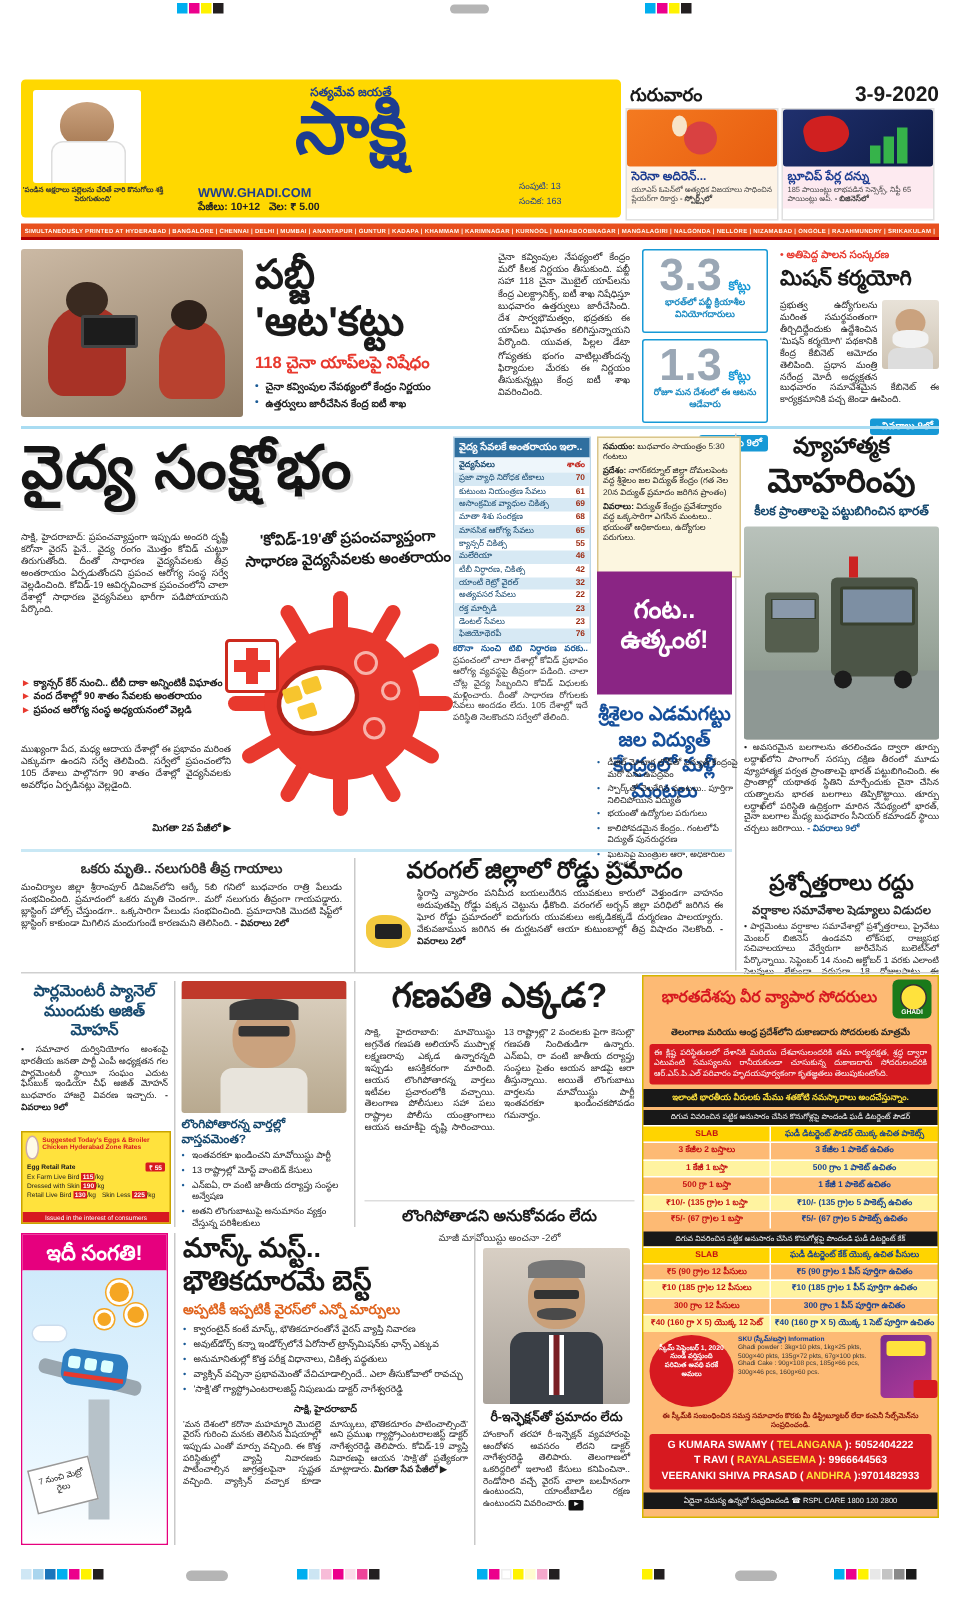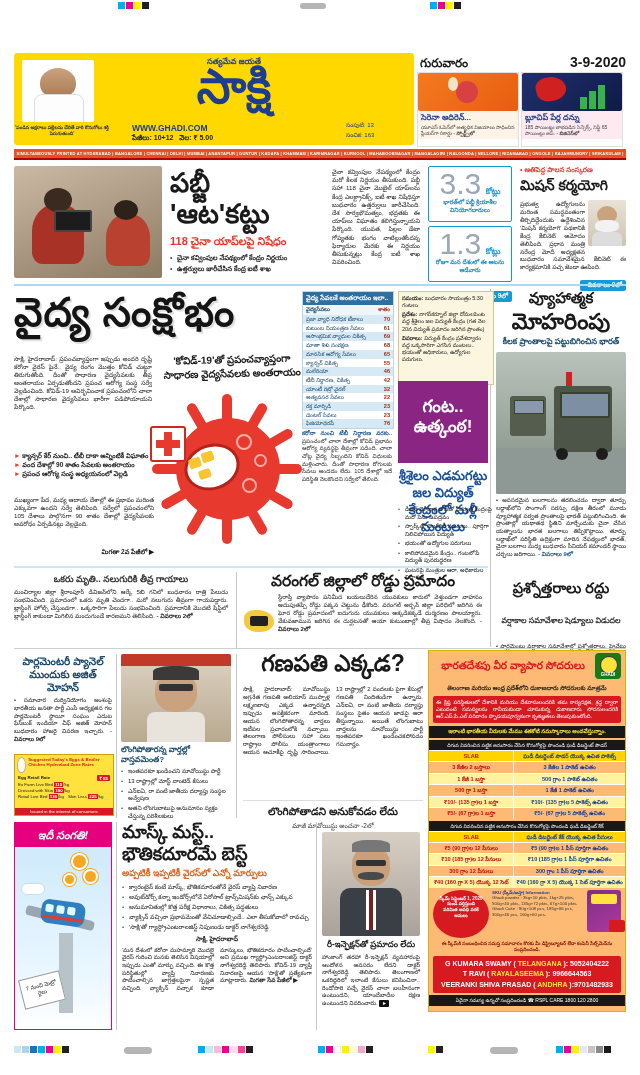--- a/index.html
+++ b/index.html
@@ -11,21 +11,21 @@
   .blue{color:#1d3d91}
   .tag{background:#1799d6;color:#fff;font-size:6.5px;font-weight:bold;padding:1px 4px;border-radius:2px;display:inline-block}
   .vrule{position:absolute;width:1px;background:#c9c9c9}
   .hrule{position:absolute;height:2px;background:#a9dcf2}
   .photo{position:relative;overflow:hidden;border-radius:2px}
   
   .mast{background:#ffd800;border-radius:3px}
   .promo .cap{background:#fdf3e6}
   
   .statbox{border:1px solid #1799d6;background:#fff;border-radius:2px;text-align:center}
-  .statnum{font-size:30px;font-weight:normal;color:#9aa7b5;line-height:1}
+  .statnum{font-size:30px;font-weight:bold;color:#9aa7b5;line-height:1}
   .statunit{font-size:8px;font-weight:bold;color:#1799d6}
   .statcap{font-size:6px;color:#1a8ac2;font-weight:bold;line-height:1.25}
   
   .tblhead{background:#2f6f9f;color:#fff;font-size:6.6px;font-weight:bold;padding:2px 3px}
   .tblsub{display:flex;justify-content:space-between;font-size:5.5px;font-weight:bold;padding:1px 3px;background:#eef6fb}
   .trow{display:flex;justify-content:space-between;padding:1px 3px;font-size:5.6px;line-height:1.2}
   .trow:nth-of-type(odd){background:#d7e9f4}
   .tl{color:#17496e}
   .tv{color:#9c2b12;font-weight:bold}
   ul.dots{margin:0;padding:0 0 0 7px;list-style:none}
@@ -326,21 +326,21 @@
   <div class="c b" style="font-size:15.5px">వరంగల్ జిల్లాలో రోడ్డు ప్రమాదం</div>
   <div class="abs" style="left:0px;top:38px;width:30px;height:22px;background:#f3c93e;border-radius:40% 60% 50% 50%">
     <div class="abs" style="left:6px;top:6px;width:18px;height:10px;background:#222;border-radius:2px"></div>
   </div>
   <div class="j" style="font-size:6.1px;line-height:1.3;color:#222;margin-left:34px">
     <span>స్థిరాస్తి వ్యాపారం పనిమీద బయలుదేరిన యువకులు కారులో వెళ్తుండగా వాహనం అదుపుతప్పి రోడ్డు పక్కన చెట్టును ఢీకొంది. వరంగల్ అర్బన్ జిల్లా పరిధిలో జరిగిన ఈ ఘోర రోడ్డు ప్రమాదంలో ఐదుగురు యువకులు అక్కడికక్కడే దుర్మరణం పాలయ్యారు. వేకువజామున జరిగిన ఈ దుర్ఘటనతో ఆయా కుటుంబాల్లో తీవ్ర విషాదం నెలకొంది.</span> <span class="b">- వివరాలు 2లో</span>
   </div>
 </div>
 <div class="abs" style="left:496px;top:580px;width:130px">
   <div class="c b" style="font-size:14.5px">ప్రశ్నోత్తరాలు రద్దు</div>
-  <div class="c b" style="font-size:7.8px;color:#333;margin:16px 0">వర్షాకాల సమావేశాల షెడ్యూలు విడుదల</div>
+  <div class="c b" style="font-size:7.8px;color:#333;margin:2px 0">వర్షాకాల సమావేశాల షెడ్యూలు విడుదల</div>
   <div class="j" style="font-size:5.8px;line-height:1.3;color:#222">
     <span>• పార్లమెంటు వర్షాకాల సమావేశాల్లో ప్రశ్నోత్తరాలు, ప్రైవేటు మెంబర్ బిజినెస్ ఉండవని లోక్‌సభ, రాజ్యసభ సచివాలయాలు వేర్వేరుగా జారీచేసిన బులెటిన్‌లో పేర్కొన్నాయి. సెప్టెంబర్ 14 నుంచి అక్టోబర్ 1 వరకు ఎలాంటి సెలవులు లేకుండా వరుసగా 18 రోజులపాటు ఈ సమావేశాలు జరగనున్నాయి. అలాగే ఈ వర్షాకాల సమావేశాల్లో జీరో అవర్ కూడా ఉండదని సచివాలయాలు స్పష్టం చేశాయి.</span> <span class="b" style="color:#1a5a96">- వివరాలు 9లో</span>
   </div>
 </div>
 
 <div class="abs" style="left:14px;top:648px;width:612px;height:1px;background:#cfcfcf"></div>
 <div class="vrule" style="left:116px;top:654px;height:164px"></div>
 <div class="vrule" style="left:236px;top:654px;height:164px"></div>
 
 <div class="abs" style="left:14px;top:655px;width:98px">
@@ -489,21 +489,21 @@
     <div><span>T RAVI ( </span><span style="color:#ffe23d">RAYALASEEMA</span><span> ): 9966644563</span></div>
     <div><span>VEERANKI SHIVA PRASAD ( </span><span style="color:#ffe23d">ANDHRA</span><span> ):9701482933</span></div>
   </div>
   <div class="c" style="background:#181818;color:#fff;font-size:5px;padding:2px 0">ఏదైనా సమస్య ఉన్నచో సంప్రదించండి ☎ RSPL CARE 1800 120 2800</div>
 </div>
 
 <div class="vrule" style="left:116px;top:822px;height:208px"></div>
 <div class="vrule" style="left:316px;top:822px;height:208px"></div>
 
 <div class="abs" style="left:14px;top:822px;width:98px;height:208px;border:1px solid #e6007e;box-sizing:border-box">
-  <div class="c" style="background:#e6007e;color:#fff;font-size:11px;font-style:italic;font-weight:bold;height:24px;line-height:24px">ఇదీ సంగతి!</div>
+  <div class="c" style="background:#e6007e;color:#fff;font-size:14px;font-weight:bold;height:24px;line-height:24px">ఇదీ సంగతి!</div>
   <div class="photo" style="width:100%;height:182px;background:linear-gradient(#cfeafb 0%,#eaf7ff 70%,#fff 100%);border-radius:0">
     <div class="abs" style="left:6px;top:36px;width:22px;height:10px;background:#fff;border-radius:6px;border:1px solid #cde"></div>
     <div class="abs" style="left:58px;top:8px;width:13px;height:13px;background:#f5a623;border-radius:50%;box-shadow:0 0 0 2px #fff,0 0 0 3px #f5a623"></div>
     <div class="abs" style="left:70px;top:24px;width:11px;height:11px;background:#f5a623;border-radius:50%;box-shadow:0 0 0 2px #fff,0 0 0 3px #f5a623"></div>
     <div class="abs" style="left:50px;top:28px;width:9px;height:9px;background:#f5a623;border-radius:50%;box-shadow:0 0 0 2px #fff,0 0 0 3px #f5a623"></div>
     <div class="abs" style="left:10px;top:66px;width:70px;height:10px;background:#9aa7b0;transform:rotate(14deg);border-radius:4px"></div>
     <div class="abs" style="left:26px;top:54px;width:44px;height:24px;background:#2f7fc1;border-radius:8px;transform:rotate(8deg)">
       <div class="abs" style="left:4px;top:5px;width:8px;height:8px;background:#dff;border-radius:2px"></div>
       <div class="abs" style="left:15px;top:5px;width:8px;height:8px;background:#dff;border-radius:2px"></div>
       <div class="abs" style="left:26px;top:5px;width:8px;height:8px;background:#dff;border-radius:2px"></div>

